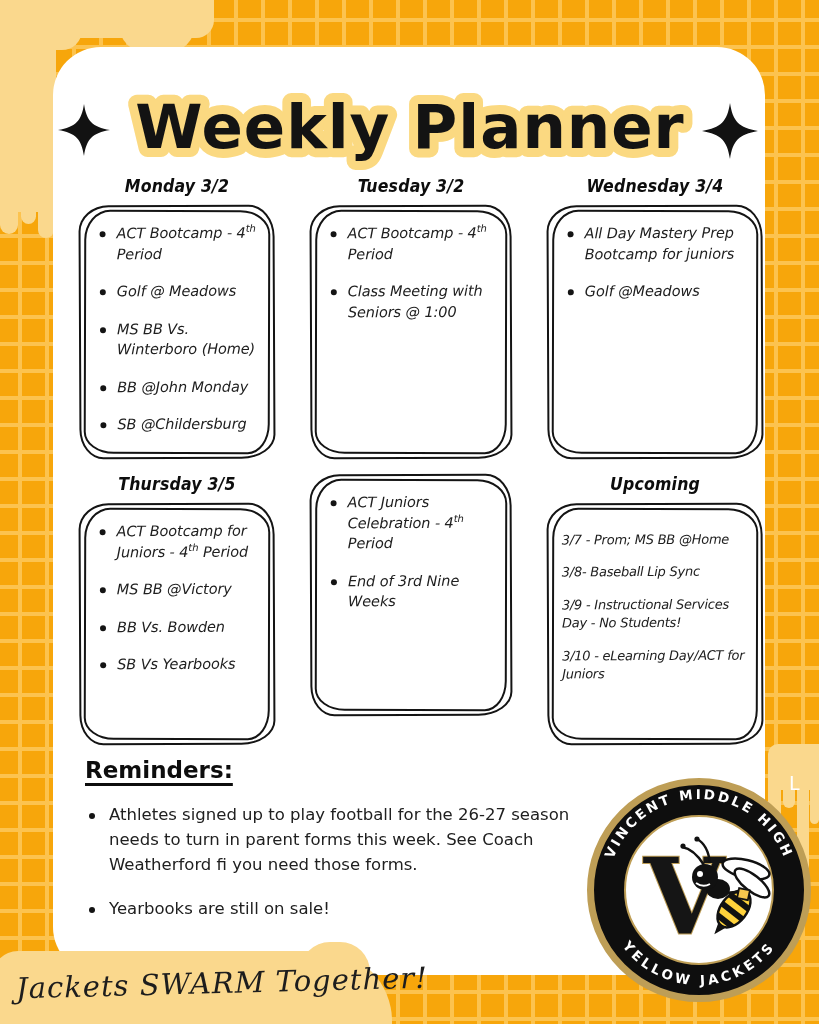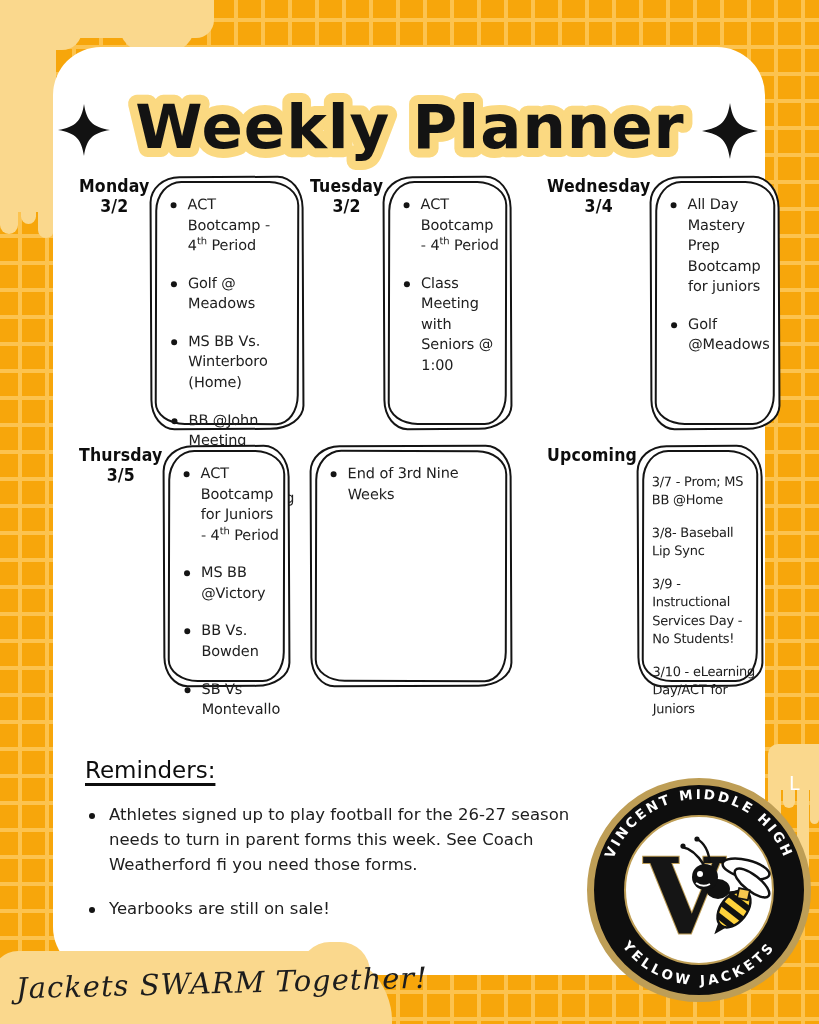--- a/index.html
+++ b/index.html
@@ -33,21 +33,21 @@
 
   .title-wrap{position:absolute;left:0;top:78px;width:819px;height:96px;z-index:3;text-align:left;}
   .sparkle{position:absolute;z-index:3;}
   .sparkle.left{left:58px;top:100px;width:52px;height:60px;}
   .sparkle.right{left:702px;top:100px;width:56px;height:62px;}
 
   .cards-grid{
     position:absolute;left:79px;top:176px;width:684px;z-index:3;
     display:grid;grid-template-columns:196px 202px 216px;column-gap:20px;justify-content:space-between;
   }
-  .card-cell{display:flex;flex-direction:row;}
+  .card-cell{display:flex;flex-direction:column;font-style:italic;}
   .card-cell:nth-child(n+4){margin-top:15px;}
   .card-header{
     text-align:center;font-weight:800;font-size:17.5px;letter-spacing:.2px;color:#0d0d0d;
     margin-bottom:9px;font-stretch:semi-condensed;
   }
   .card-box{
     position:relative;border:2.6px solid #141414;background:#fff;
     border-radius:30px 26px 34px 24px / 26px 32px 24px 30px;
     transform:rotate(-.25deg);
   }
@@ -66,21 +66,21 @@
   .card-item::before{
     content:"";position:absolute;left:-17px;top:8px;width:6px;height:6px;border-radius:50%;background:#141414;
   }
   .card-item sup{font-size:10px;vertical-align:super;line-height:0;}
   .no-bullets .card-items{padding:26px 6px 0 13px;}
   .no-bullets .card-item{font-size:13px;margin-bottom:14px;letter-spacing:-.25px;}
   .no-bullets .card-item::before{display:none;}
 
   .reminders{position:absolute;left:85px;top:757px;width:500px;z-index:3;}
   .reminders-heading{
-    font-weight:400;font-size:23px;color:#0d0d0d;
+    font-weight:700;font-size:23px;color:#0d0d0d;
     text-decoration:underline;text-decoration-thickness:2.5px;text-underline-offset:5px;
   }
   .reminders-list{margin:20px 0 0 0;padding:0 0 0 24px;list-style:none;}
   .reminder-item{position:relative;font-size:16.5px;line-height:1.5;color:#202020;margin-bottom:20px;}
   .reminder-item::before{
     content:"";position:absolute;left:-20px;top:10px;width:6px;height:6px;border-radius:50%;background:#141414;
   }
 
   .logo{
     position:absolute;left:587px;top:778px;width:224px;height:224px;z-index:5;border-radius:50%;
@@ -134,21 +134,21 @@
 
   <div class="cards-grid">
       <div class="card-cell">
         <div class="card-header">Monday 3/2</div>
         <div class="card-box">
           <div class="card-inner"></div>
           <ul class="card-items" style="margin: 0px;">
             <li class="card-item">ACT Bootcamp - 4<sup>th</sup> Period</li>
             <li class="card-item">Golf @  Meadows</li>
             <li class="card-item">MS BB Vs. Winterboro (Home)</li>
-            <li class="card-item">BB @John Meeting</li>
+            <li class="card-item">BB @John Monday</li>
             <li class="card-item">SB @Childersburg</li>
           </ul>
         </div>
       </div>
       <div class="card-cell">
         <div class="card-header">Tuesday 3/2</div>
         <div class="card-box">
           <div class="card-inner"></div>
           <ul class="card-items" style="margin: 0px;">
             <li class="card-item">ACT Bootcamp - 4<sup>th</sup> Period</li>
@@ -167,28 +167,29 @@
         </div>
       </div>
       <div class="card-cell">
         <div class="card-header">Thursday 3/5</div>
         <div class="card-box">
           <div class="card-inner"></div>
           <ul class="card-items" style="margin: 0px; padding-left: 36px;">
             <li class="card-item">ACT Bootcamp for Juniors - 4<sup>th</sup> Period</li>
             <li class="card-item">MS BB @Victory</li>
             <li class="card-item">BB Vs. Bowden</li>
-            <li class="card-item">SB Vs Montevallo</li>
-          </ul>
-        </div>
-      </div>
-      <div class="card-cell">
-        <div class="card-box">
-          <div class="card-inner"></div>
-          <ul class="card-items" style="margin: 0px;">
+            <li class="card-item">SB Vs Yearbooks</li>
+          </ul>
+        </div>
+      </div>
+      <div class="card-cell">
+        <div class="card-box">
+          <div class="card-inner"></div>
+          <ul class="card-items" style="margin: 0px;">
+            <li class="card-item">ACT Juniors Celebration - 4<sup>th</sup> Period</li>
             <li class="card-item">End of 3rd Nine Weeks</li>
           </ul>
         </div>
       </div>
       <div class="card-cell">
         <div class="card-header">Upcoming</div>
         <div class="card-box no-bullets">
           <div class="card-inner"></div>
           <ul class="card-items" style="margin: 0px;">
             <li class="card-item">3/7 - Prom; MS BB @Home</li>

